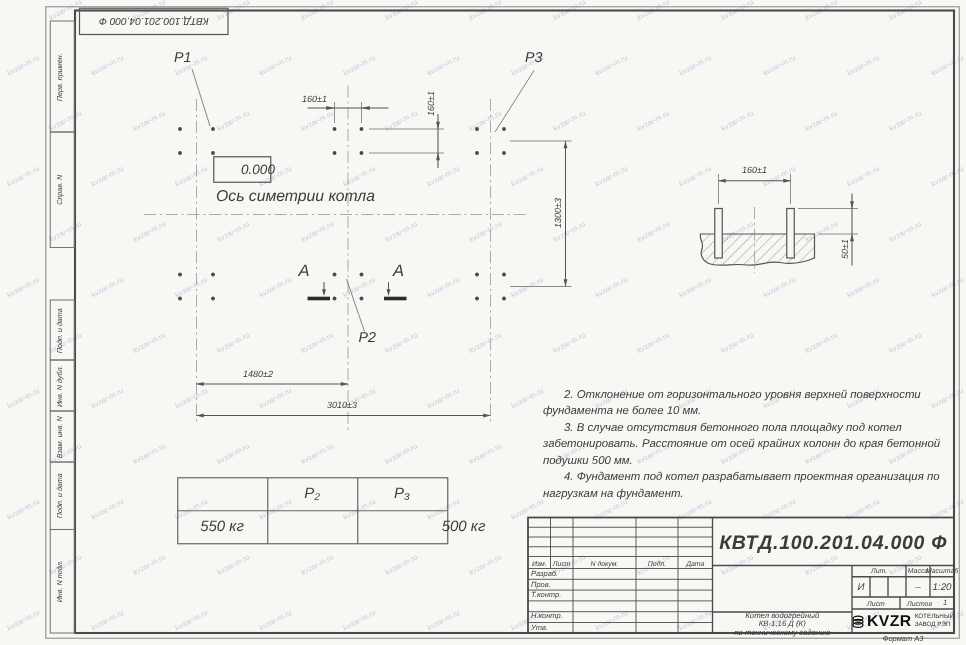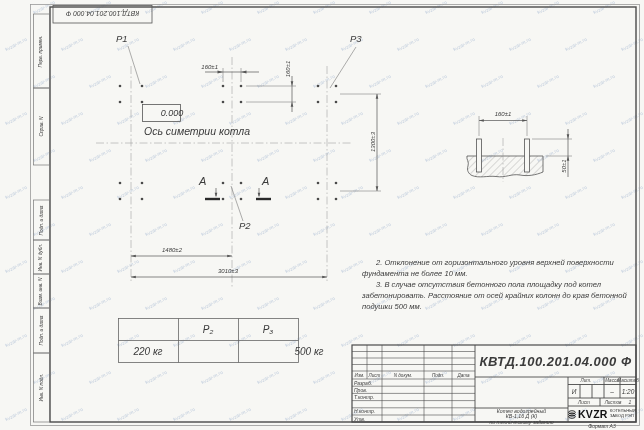--- a/index.html
+++ b/index.html
@@ -373,25 +373,26 @@
   <div class="abs txt ctr t" style="left:206px;top:268px;width:44px;font-size:6px;">3010±3</div>
   <div class="abs txt t" style="left:199px;top:175px;font-size:11px;">А</div>
   <div class="abs txt t" style="left:262px;top:175px;font-size:11px;">А</div>
 
   <div class="abs txt ctr t" style="left:483px;top:111px;width:40px;font-size:6px;">160±1</div>
   <div class="abs txt ctr rot90 t" style="left:549px;top:161px;width:30px;height:10px;font-size:6px;">50±1</div>
 
   <div class="abs txt t" style="left:362px;top:257px;width:280px;">
     <div class="note">2. Отклонение от горизонтального уровня верхней поверхности фундамента не более 10 мм.</div>
     <div class="note">3. В случае отсутствия бетонного пола площадку под котел забетонировать. Расстояние от осей крайних колонн до края бетонной подушки 500 мм.</div>
+    <div class="note">4. Фундамент под котел разрабатывает проектная организация по нагрузкам на фундамент.</div>
   </div>
 
   <div class="abs txt ctr t" style="left:238px;top:318px;width:60px;height:22px;font-size:10px;">P₃</div>
   <div class="abs txt ctr t" style="left:178px;top:318px;width:60px;height:22px;font-size:10px;">P₂</div>
-  <div class="abs txt ctr t" style="left:118px;top:340px;width:60px;height:22px;font-size:10px;">220 кг</div>
+  <div class="abs txt ctr t" style="left:118px;top:340px;width:60px;height:22px;font-size:10px;">550 кг</div>
   <div class="abs txt ctr t" style="left:238px;top:340px;width:60px;height:22px;font-size:10px;margin-left:41px;">500 кг</div>
 
   <div class="abs txt ctr t stamp-small" style="left:352px;top:371px;width:15px;height:8px;">Изм.</div>
   <div class="abs txt ctr t stamp-small" style="left:367px;top:371px;width:15px;height:8px;">Лист</div>
   <div class="abs txt ctr t stamp-small" style="left:382px;top:371px;width:42px;height:8px;">N докум.</div>
   <div class="abs txt ctr t stamp-small" style="left:424px;top:371px;width:28px;height:8px;">Подп.</div>
   <div class="abs txt ctr t stamp-small" style="left:452px;top:371px;width:23px;height:8px;">Дата</div>
 
   <div class="abs txt t role" style="left:352px;top:379px;width:30px;height:7px;">Разраб.</div>
   <div class="abs txt t role" style="left:352px;top:386.2px;width:30px;height:7px;">Пров.</div>

